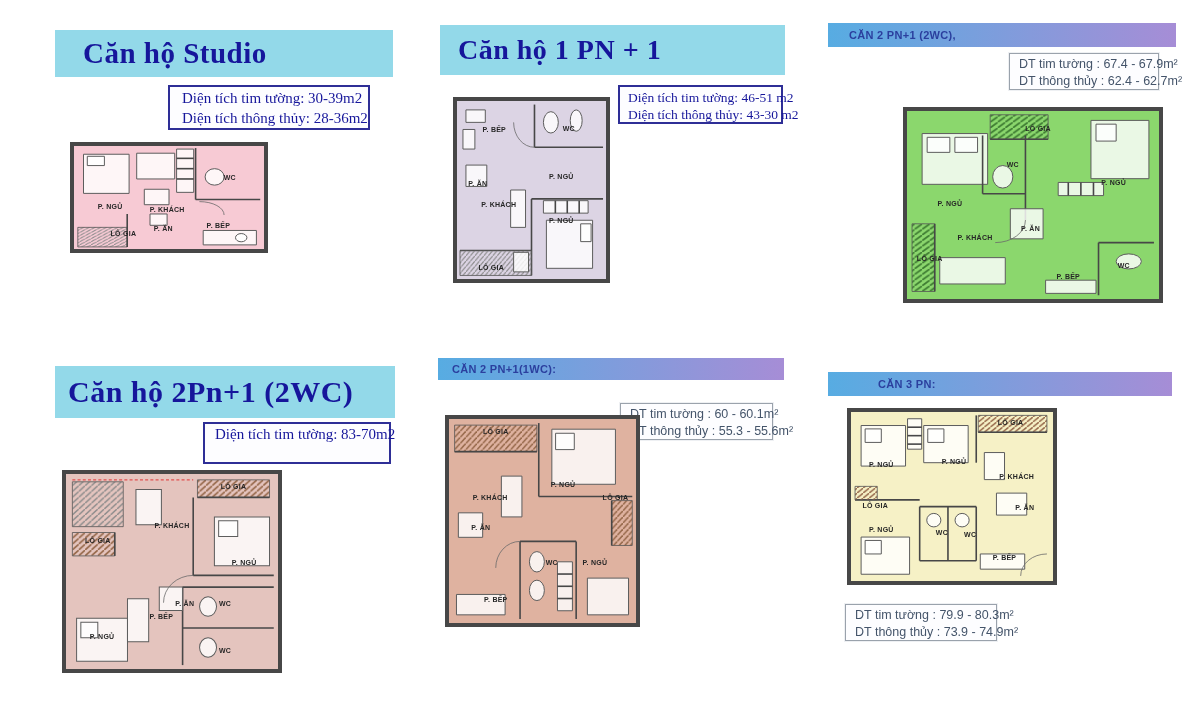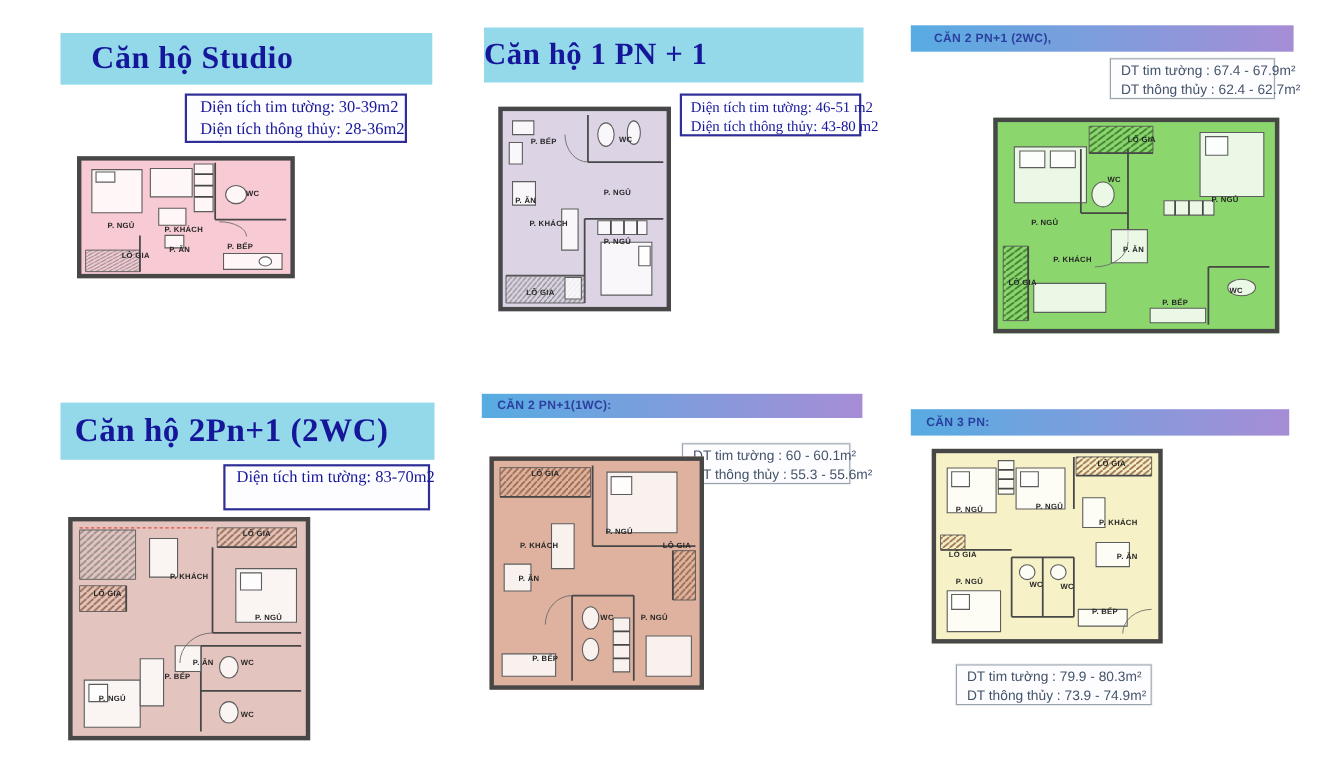--- a/index.html
+++ b/index.html
@@ -42,42 +42,42 @@
     font-size:7px; font-weight:bold; color:#262626;
     letter-spacing:.25px; white-space:nowrap;
   }
   
   .b1 { left:55px; top:30px; width:338px; height:47px; }
   .b1 h2 { font-size:29px; padding-left:28px; }
   .i1 { left:168px; top:85px; width:202px; height:45px; font-size:15px; line-height:20px; padding:1px 0 0 12px; }
   .pl1 { left:70px; top:142px; width:198px; height:111px; }
   
   .b2 { left:440px; top:25px; width:345px; height:50px; }
-  .b2 h2 { font-size:28px; }
+  .b2 h2 { font-size:28px; padding-left:18px; }
   .i2 { left:618px; top:85px; width:165px; height:39px; font-size:13.5px; line-height:17px; padding:2px 0 0 8px; }
   .pl2 { left:453px; top:97px; width:157px; height:186px; }
   
   .b3 { left:828px; top:23px; width:348px; height:24px; }
   .b3 h2 { padding-left:21px; }
   .i3 { left:1009px; top:53px; width:150px; height:37px; padding:2px 0 0 9px; }
   .pl3 { left:903px; top:107px; width:260px; height:196px; }
   
   .b4 { left:55px; top:366px; width:340px; height:52px; }
   .b4 h2 { font-size:30px; padding-left:13px; }
   .i4 { left:203px; top:422px; width:188px; height:42px; font-size:15px; line-height:19.5px; padding:1px 0 0 10px; }
   .pl4 { left:62px; top:470px; width:220px; height:203px; }
   
   .b5 { left:438px; top:358px; width:346px; height:22px; }
   .b5 h2 { padding-left:14px; }
   .i5 { left:620px; top:403px; width:153px; height:37px; padding:2px 0 0 9px; }
   .pl5 { left:445px; top:415px; width:195px; height:212px; }
   
-  .b6 { left:828px; top:372px; width:344px; height:24px; }
+  .b6 { left:828px; top:372px; width:344px; height:24px;padding-left:36px; }
   .b6 h2 { padding-left:14px; }
-  .i6 { left:845px; top:604px; width:178px; height:37px; padding:2px 0 0 9px;margin-left:24px; }
+  .i6 { left:845px; top:604px; width:152px; height:37px; padding:2px 0 0 9px; }
   .pl6 { left:847px; top:408px; width:210px; height:177px; }
 </style>
 </head>
 <body>
 
 <svg width="0" height="0" style="position:absolute" aria-hidden="true">
   <defs>
     <pattern id="hatchGray" width="3" height="3" patternUnits="userSpaceOnUse">
       <path d="M0 3 L3 0" stroke="#8a8a8a" stroke-width="0.7" fill="none"></path>
     </pattern>
@@ -126,21 +126,21 @@
       <div class="room-label" style="left: 76%; top: 77%;">P. BẾP</div>
     </figure>
 </section>
 
 <section>
   <header class="banner cyan b2">
     <h2>Căn hộ 1 PN + 1</h2>
   </header>
   <div class="infobox navy i2">
     <p>Diện tích tim tường: 46-51 m2</p>
-    <p>Diện tích thông thủy: 43-80 m2</p>
+    <p>Diện tích thông thủy: 43-30 m2</p>
   </div>
   <figure class="plan pl2" style="background: rgb(220, 212, 228);">
     <svg class="decor" viewBox="0 0 100 100" preserveAspectRatio="none">
       <line x1="52" y1="2" x2="52" y2="26"></line>
       <line x1="52" y1="26" x2="98" y2="26"></line>
       <ellipse class="furn" cx="63" cy="12" rx="5" ry="6"></ellipse>
       <ellipse class="furn" cx="80" cy="11" rx="4" ry="6"></ellipse>
       <rect class="furn" x="6" y="5" width="13" height="7"></rect>
       <rect class="furn" x="4" y="16" width="8" height="11"></rect>
       <rect class="furn" x="6" y="36" width="14" height="12"></rect>

